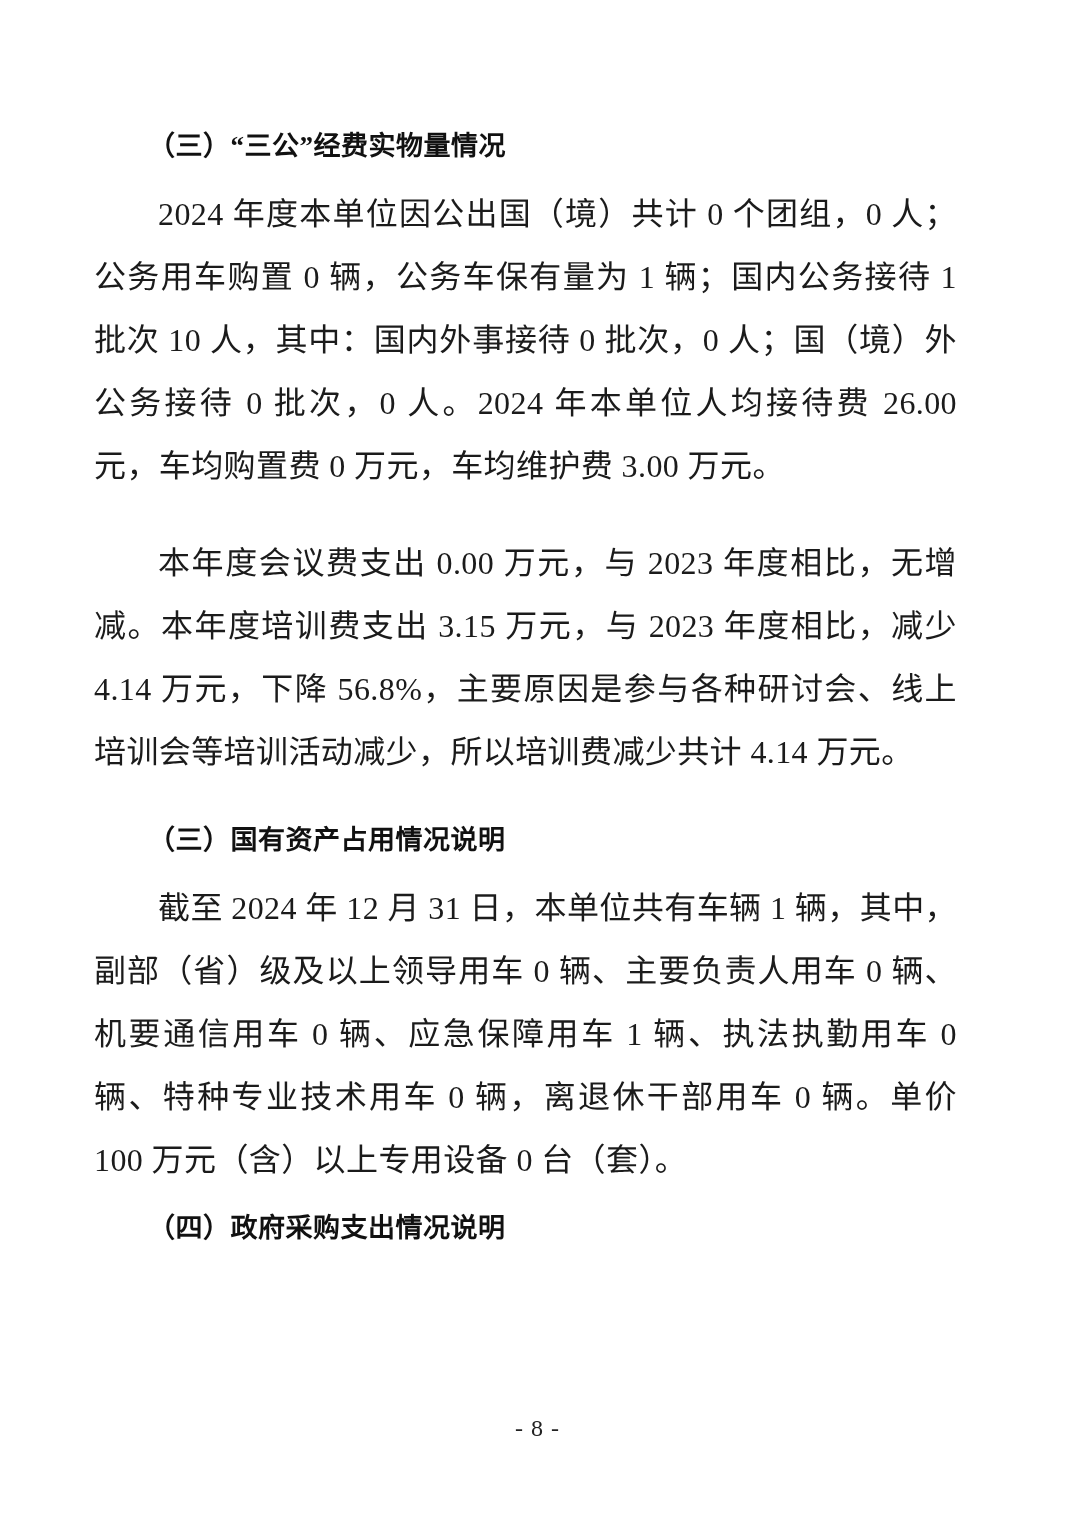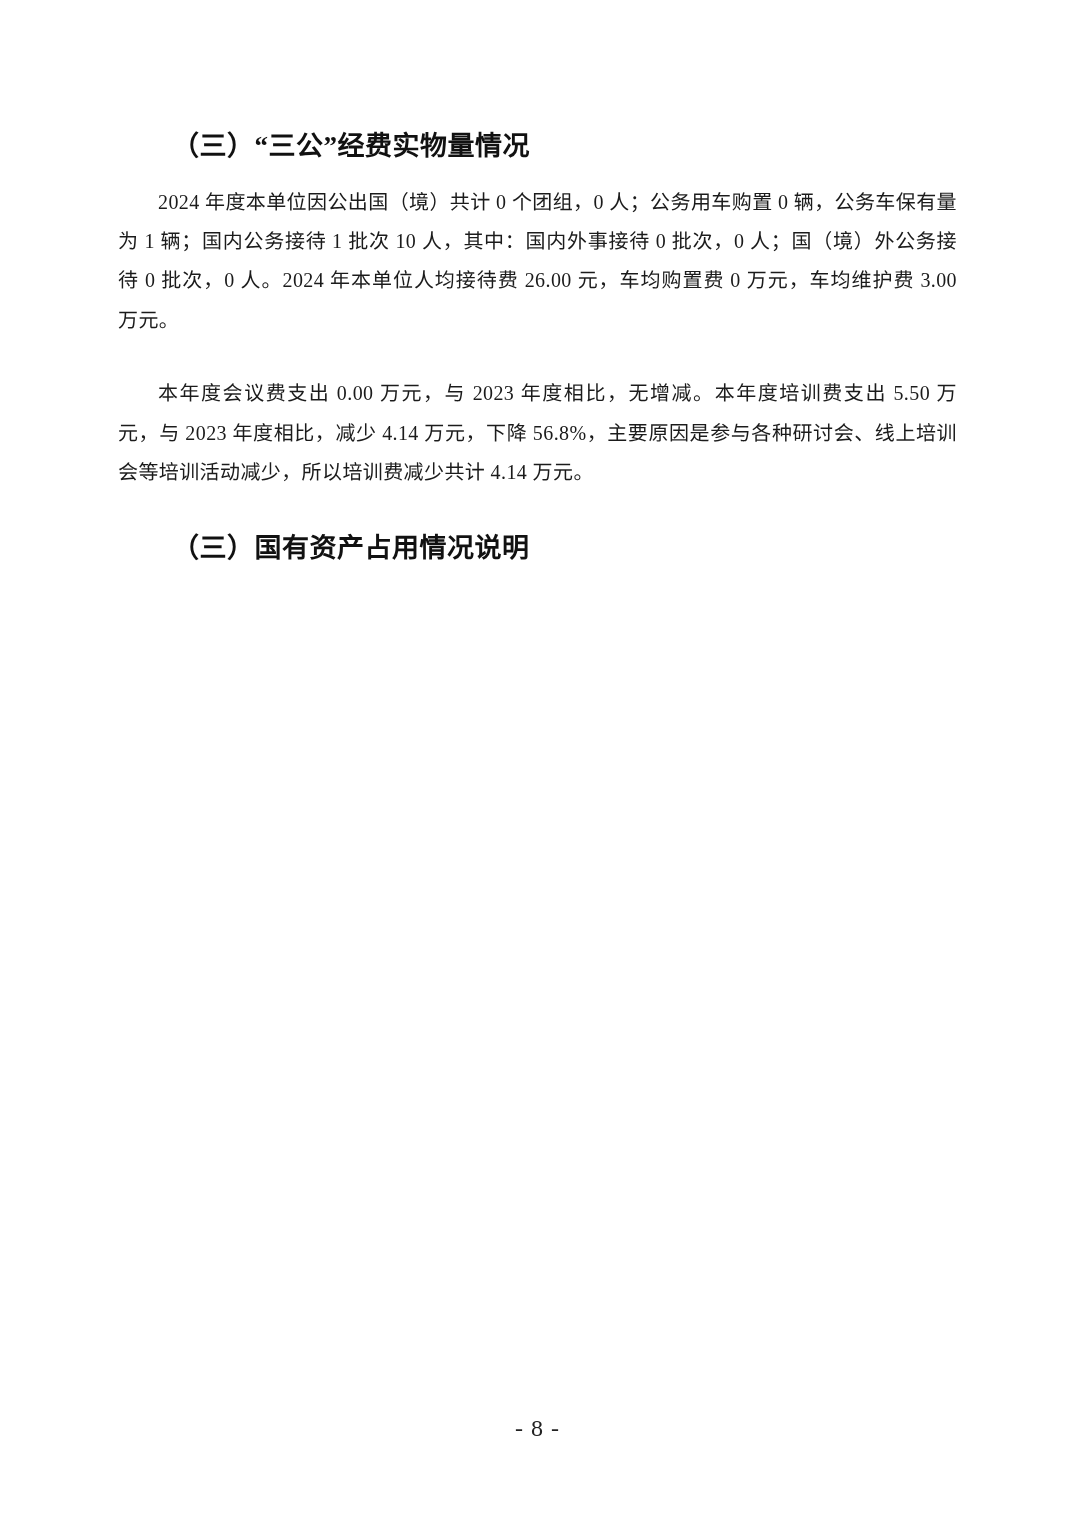--- a/index.html
+++ b/index.html
@@ -7,21 +7,21 @@
     padding: 0;
     background: #ffffff;
   }
   .page {
     position: relative;
     width: 1075px;
     height: 1520px;
     margin: 0 auto;
     background: #ffffff;
     box-sizing: border-box;
-    padding: 120px 118px 60px 118px;
+    padding: 120px 118px 60px 94px;
     font-family: "Liberation Serif", "DejaVu Serif", serif;
     color: #1b1b1b;
     overflow: hidden;
   }
   .doc-body {
     font-size: 27px;
     line-height: 1.97;
     letter-spacing: 0.5px;
   }
   h2.section-heading {
@@ -45,21 +45,21 @@
     text-indent: 2em;
     letter-spacing: 0.5px;
     color: #111111;
   }
   p.para {
     margin: 0;
     padding: 0;
     text-indent: 2em;
     text-align: justify;
     text-justify: inter-ideograph;
-    font-size: 20px;
+    font-size: 32px;
     line-height: 1.97;
     letter-spacing: 0.4px;
   }
   .block-gap-small { height: 10px; }
   .block-gap { height: 14px; }
   .page-number {
     position: absolute;
     left: 0;
     right: 0;
     bottom: 78px;
@@ -84,35 +84,37 @@
     <p class="para">2024 年度本单位因公出国（境）共计 0 个团组，0 人；公务用车购置 0 辆，公务车保有量为 1 辆；国内公务接待 1 批次 10 人，其中：国内外事接待 0 批次，0 人；国（境）外公务接待 0 批次，0 人。2024 年本单位人均接待费 26.00 元，车均购置费 0 万元，车均维护费 3.00 万元。</p>
 
     <div class="block-gap"></div>
 
 
     <div class="block-gap-small"></div>
 
 
     <div class="block-gap-small"></div>
 
-    <p class="para">本年度会议费支出 0.00 万元，与 2023 年度相比，无增减。本年度培训费支出 5.50 万元，与 2023 年度相比，减少 4.14 万元，下降 56.8%，主要原因是参与各种研讨会、线上培训会等培训活动减少，所以培训费减少共计 4.14 万元。</p>
+    <p class="para">本年度会议费支出 0.00 万元，与 2023 年度相比，无增减。本年度培训费支出 3.15 万元，与 2023 年度相比，减少 4.14 万元，下降 56.8%，主要原因是参与各种研讨会、线上培训会等培训活动减少，所以培训费减少共计 4.14 万元。</p>
 
     <div class="block-gap-small"></div>
 
 
     <div class="block-gap-small"></div>
 
 
     <div class="block-gap-small"></div>
 
     <h3 class="sub-heading">（三）国有资产占用情况说明</h3>
 
     <div class="block-gap-small"></div>
 
+    <p class="para">截至 2024 年 12 月 31 日，本单位共有车辆 1 辆，其中，副部（省）级及以上领导用车 0 辆、主要负责人用车 0 辆、机要通信用车 0 辆、应急保障用车 1 辆、执法执勤用车 0 辆、特种专业技术用车 0 辆，离退休干部用车 0 辆。单价 100 万元（含）以上专用设备 0 台（套）。</p>
 
     <div class="block-gap-small"></div>
 
+    <h3 class="sub-heading">（四）政府采购支出情况说明</h3>
 
   </div>
 
   <div class="page-number">- 8 -</div>
 
 </div>
 
 </body></html>

